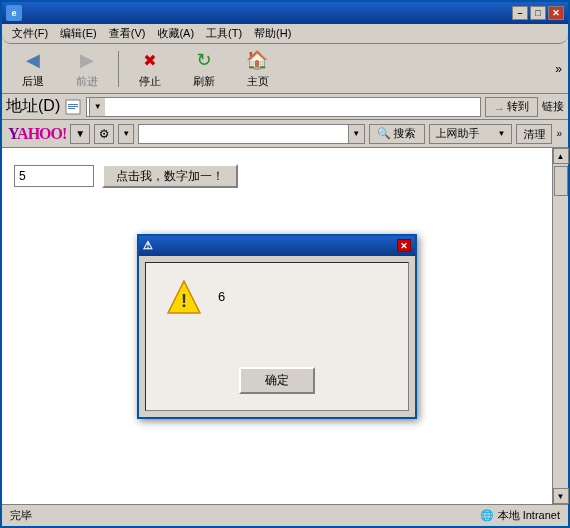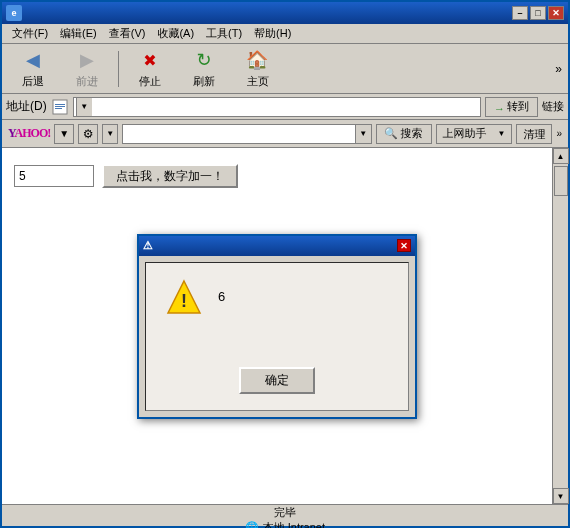--- a/index.html
+++ b/index.html
@@ -71,20 +71,21 @@
 
     
     .menu-bar {
       background: #d4d0c8;
       height: 20px;
       display: flex;
       align-items: center;
       padding: 0 4px;
       border-bottom: 1px solid #808080;
       flex-shrink: 0;
+      border-radius: 9px;
     }
     .menu-item {
       padding: 2px 6px;
       font-size: 11px;
       color: #000;
       cursor: pointer;
     }
 
     
     .toolbar {
@@ -134,21 +135,21 @@
       background: #d4d0c8;
       height: 26px;
       display: flex;
       align-items: center;
       padding: 2px 4px;
       border-bottom: 1px solid #808080;
       gap: 4px;
       flex-shrink: 0;
     }
     .address-label {
-      font-size: 12px;
+      font-size: 16px;
       color: #000;
       white-space: nowrap;
     }
     .address-icon {
       width: 18px;
       height: 18px;
       display: flex;
       align-items: center;
       justify-content: center;
     }
@@ -201,21 +202,21 @@
       background: #d4d0c8;
       height: 28px;
       display: flex;
       align-items: center;
       padding: 2px 6px;
       border-bottom: 1px solid #808080;
       gap: 4px;
       flex-shrink: 0;
     }
     .yahoo-logo {
-      font-size: 12px;
+      font-size: 16px;
       font-weight: bold;
       color: #7b0099;
       font-family: Georgia, serif;
       letter-spacing: -1px;
     }
     .yahoo-logo span { color: #cc0099; }
     .yahoo-dropdown {
       background: #d4d0c8;
       border: 1px solid #808080;
       padding: 1px 4px;
@@ -276,21 +277,21 @@
     }
     .yahoo-online-btn {
       background: #d4d0c8;
       border: 1px solid #808080;
       padding: 1px 6px;
       font-size: 11px;
       cursor: pointer;
       height: 20px;
       display: flex;
       align-items: center;
-      gap: 11px;
+      gap: 18px;
     }
     .yahoo-clear-btn {
       background: #d4d0c8;
       border: 1px solid #808080;
       padding: 1px 6px;
       font-size: 11px;
       cursor: pointer;
       height: 20px;
       display: flex;
       align-items: flex-end;
@@ -365,21 +366,20 @@
 
     
     .status-bar {
       height: 22px;
       background: #d4d0c8;
       border-top: 1px solid #808080;
       display: flex;
       align-items: center;
       padding: 0 8px;
       flex-shrink: 0;
-      flex-direction: column;
     }
     .status-text {
       font-size: 11px;
       flex: 1;
     }
     .status-zone {
       font-size: 11px;
       display: flex;
       align-items: center;
       gap: 4px;

